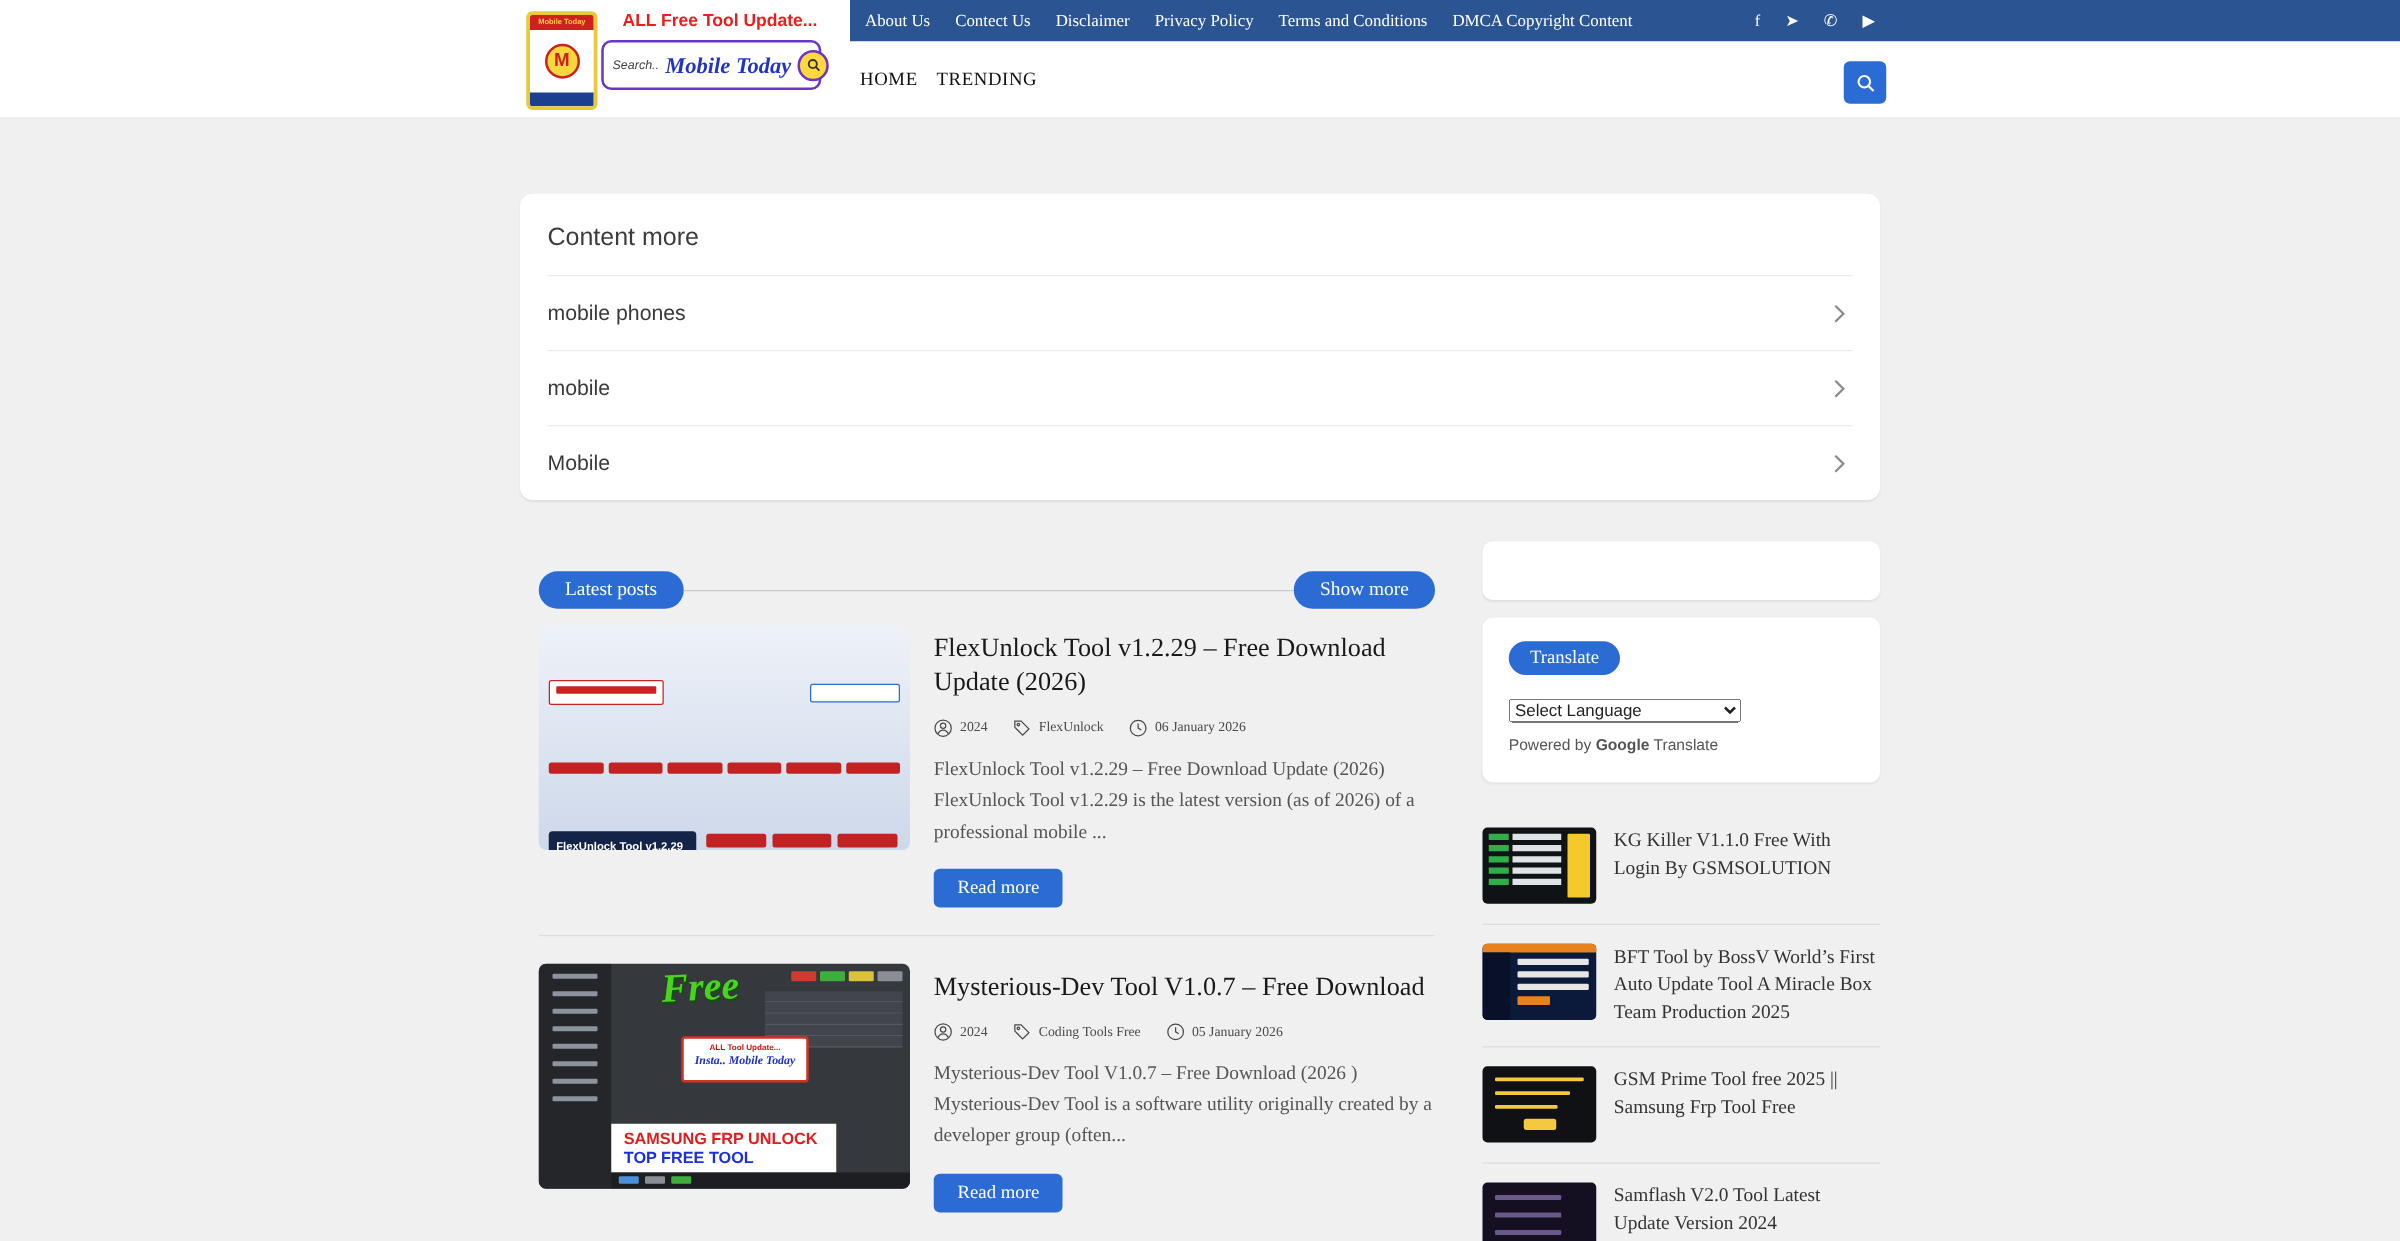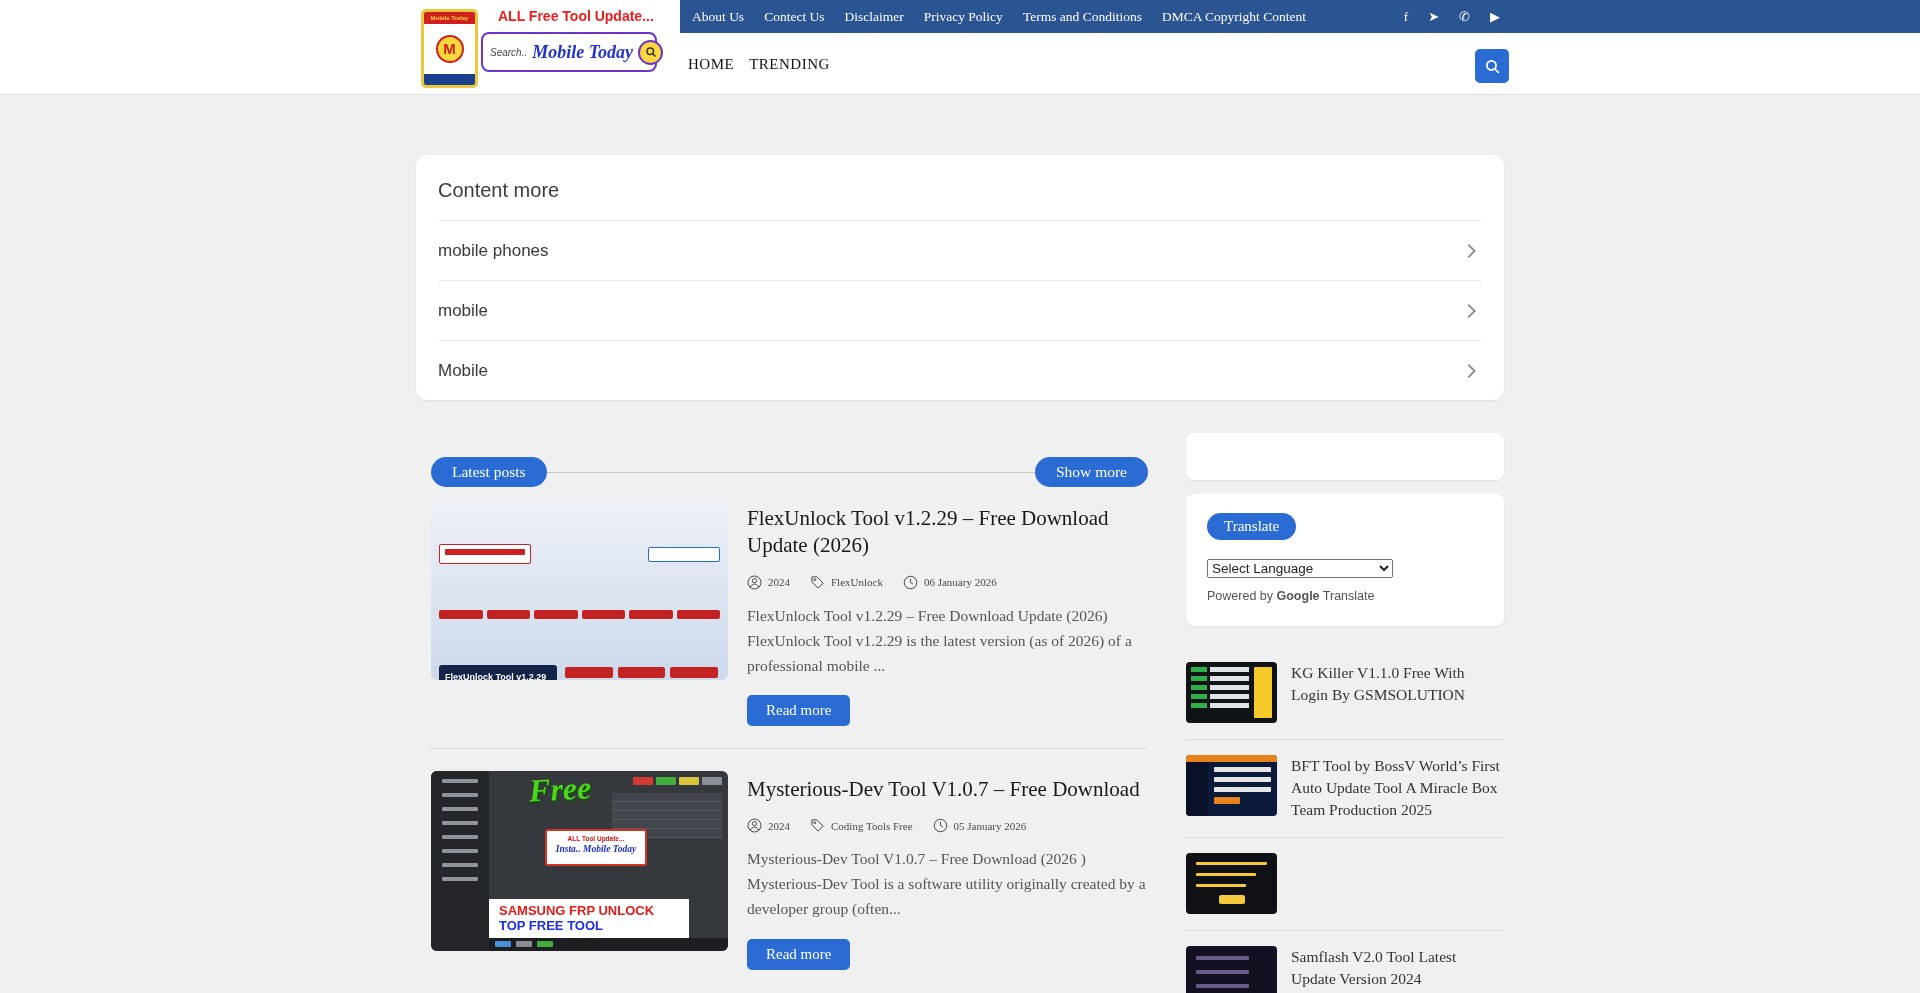--- a/index.html
+++ b/index.html
@@ -97,21 +97,21 @@
   .t2-main { flex:1; position:relative; }
   .t2-free { position:absolute; left:40px; top:2px; color:#4ad41e; font:bold italic 32px/1 "Liberation Serif",serif; transform:rotate(-3deg); text-shadow:1px 2px 0 #145008; }
   .t2-chips { position:absolute; right:6px; top:6px; display:flex; gap:3px; }
   .t2-chips i { width:20px; height:8px; border-radius:1px; background:#cf3b2e; }
   .t2-chips i:nth-child(2){ background:#3fae3c; } .t2-chips i:nth-child(3){ background:#d8c33a; } .t2-chips i:nth-child(4){ background:#8a8f96; }
   .t2-rows { position:absolute; right:6px; top:22px; width:110px; }
   .t2-rows i { display:block; height:9px; background:#42454b; border-bottom:1px solid #55585f; }
   .t2-promo { position:absolute; left:56px; top:58px; width:102px; height:37px; background:#fff; border:2px solid #d23322; border-radius:3px; text-align:center; padding-top:4px; }
   .t2-promo em { display:block; color:#d21111; font:bold 6.5px/1.3 "Liberation Sans",sans-serif; font-style:normal; }
   .t2-promo strong { display:block; color:#1b2fd0; font:bold italic 9.5px/1.4 "Liberation Serif",serif; }
-  .t2-bottom { position:absolute; left:0; bottom:13px; width:200px; background:#fff; padding:4px 0 4px 10px; }
+  .t2-bottom { position:absolute; left:0; bottom:13px; width:180px; background:#fff; padding:4px 0 4px 10px; }
   .t2-l1 { display:block; color:#e31b1b; font:bold 13px/1.2 "Liberation Sans",sans-serif; }
   .t2-l2 { display:block; color:#1b2fe0; font:bold 13px/1.2 "Liberation Sans",sans-serif; }
   .t2-footer { position:absolute; left:0; right:0; bottom:0; height:13px; background:#1c1e22; display:flex; align-items:center; gap:5px; padding:0 6px; }
   .t2-footer i { width:16px; height:6px; border-radius:1px; background:#4a90d9; }
   .t2-footer i:nth-child(2){ background:#8a8f96; } .t2-footer i:nth-child(3){ background:#3fae3c; }
 
   
   .s1 { display:flex; background:#101316; padding:5px; }
   .s1-left { flex:1; }
   .s1-row { display:flex; gap:3px; margin-bottom:4px; }
@@ -437,20 +437,21 @@
           </span>
           <span class="side-title">BFT Tool by BossV World’s First Auto Update Tool A Miracle Box Team Production 2025</span>
         </div>
         <div class="side-post">
           <span class="side-thumb s3">
             <i></i>
               <i></i>
               <i></i>
               <span class="s3-chip"></span>
           </span>
+          <span class="side-title">GSM Prime Tool free 2025 || Samsung Frp Tool Free</span>
         </div>
         <div class="side-post">
           <span class="side-thumb s4">
             <i></i>
               <i></i>
               <i></i>
           </span>
           <span class="side-title">Samflash V2.0 Tool Latest Update Version 2024</span>
         </div>
       </div>

